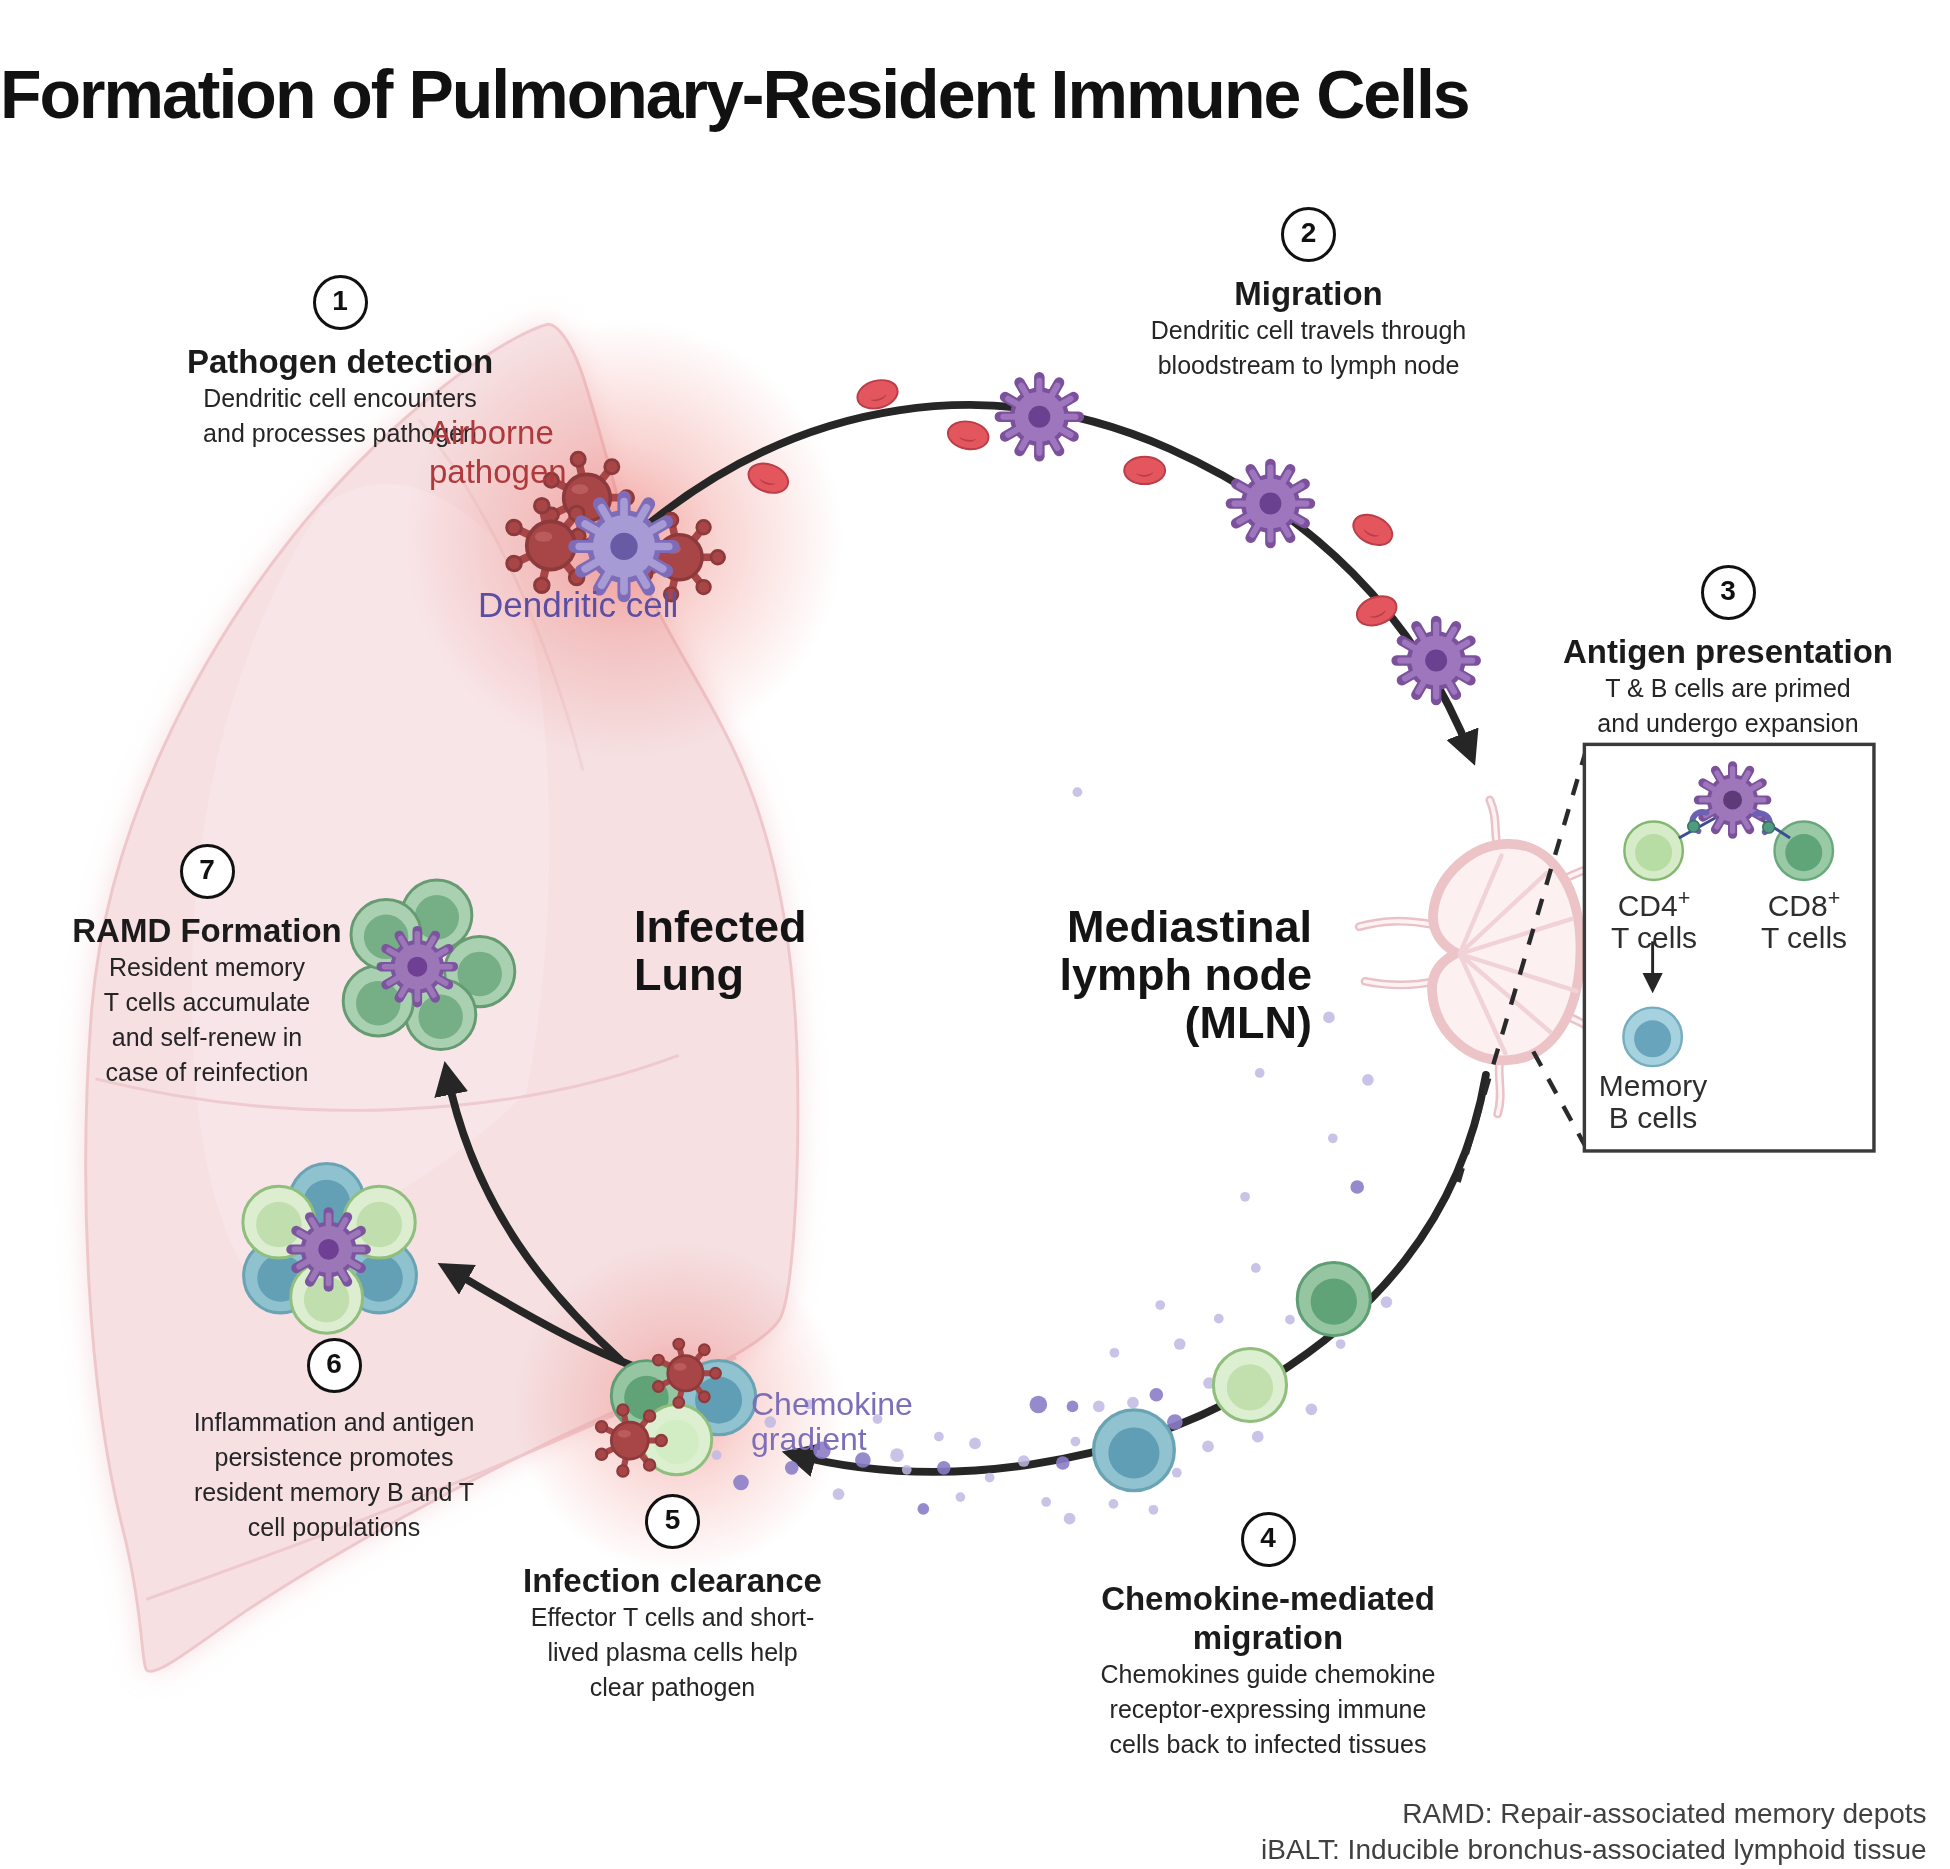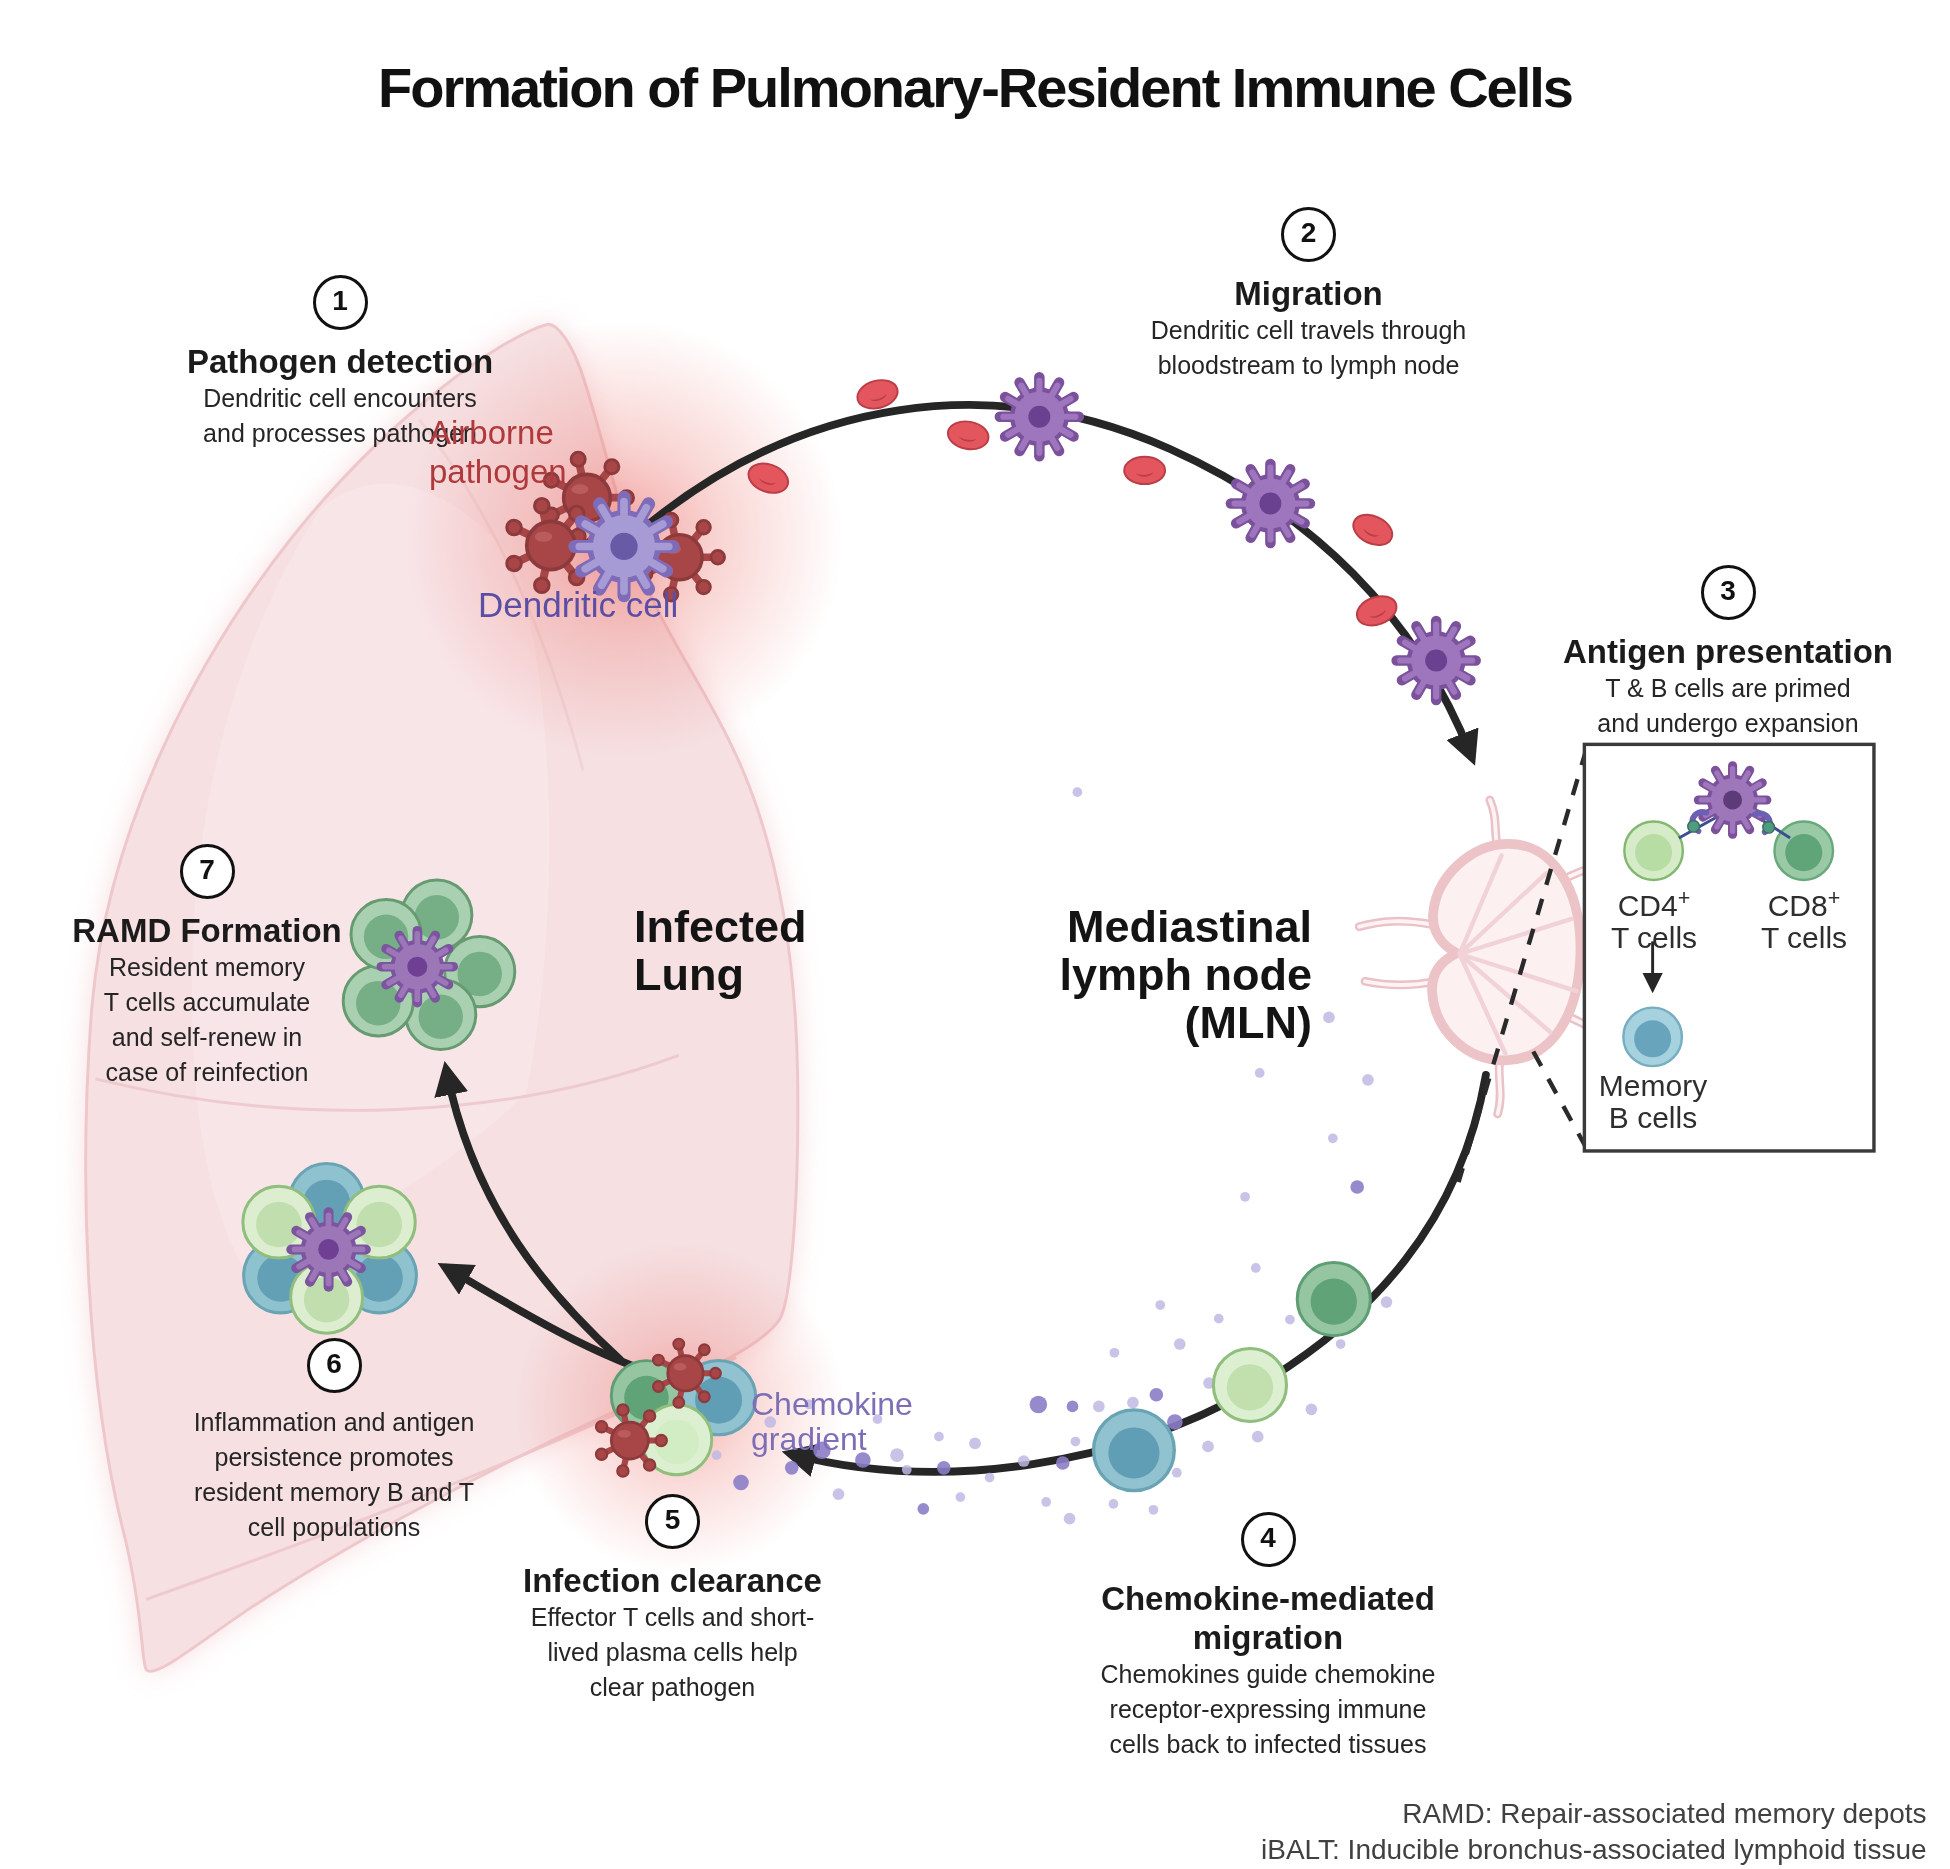--- a/index.html
+++ b/index.html
@@ -1,20 +1,20 @@
 <!DOCTYPE html>
 <html><head>
 <meta charset="utf-8">
 <style>
   html,body{margin:0;padding:0;background:#fff;}
   #canvas{position:relative;width:1950px;height:1870px;background:#fff;overflow:hidden;
           font-family:"Liberation Sans", sans-serif;color:#222;}
   #art{position:absolute;left:0;top:0;z-index:1;}
   .txt{position:absolute;z-index:2;}
-  #title{left:0;right:0;top:55px;text-align:center;font-size:56px;font-weight:800;
+  #title{left:0;right:0;top:55px;text-align:left;font-size:68px;font-weight:800;
          letter-spacing:-2px;color:#111;}
   .step{text-align:center;}
   .num{box-sizing:border-box;width:55px;height:55px;margin:0 auto 11.7px auto;border:3.9px solid #111;
        border-radius:50%;line-height:46px;font-size:28px;font-weight:700;color:#111;background:#fff;}
   .stitle{font-size:33px;font-weight:700;line-height:39px;color:#1b1b1b;}
   .sline{font-size:25px;line-height:35px;color:#252525;}
   .lab{text-align:left;font-size:33px;line-height:39px;}
   .red{color:#b0393c;}
   .purp{color:#5b4ea3;}
   .chem{color:#7d6eb8;font-size:32px;line-height:35px;}

